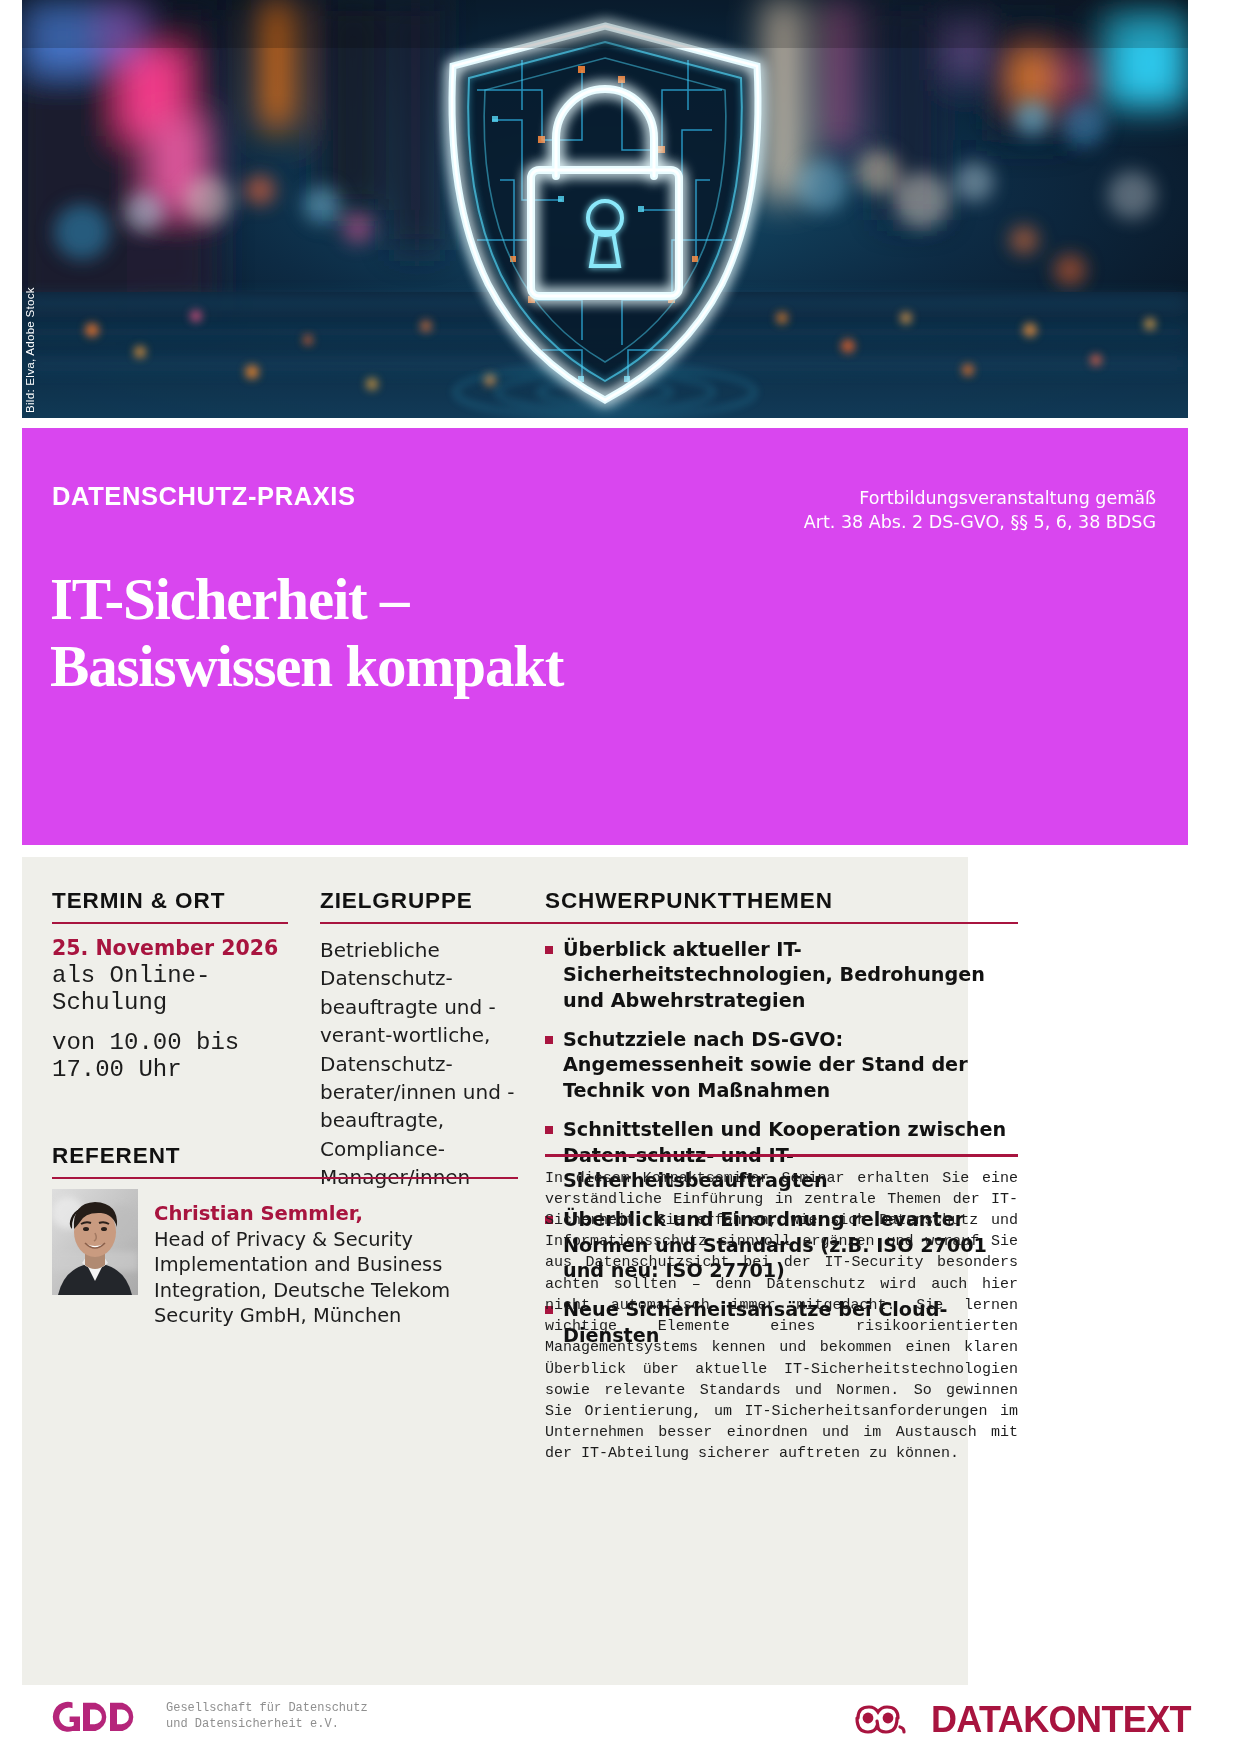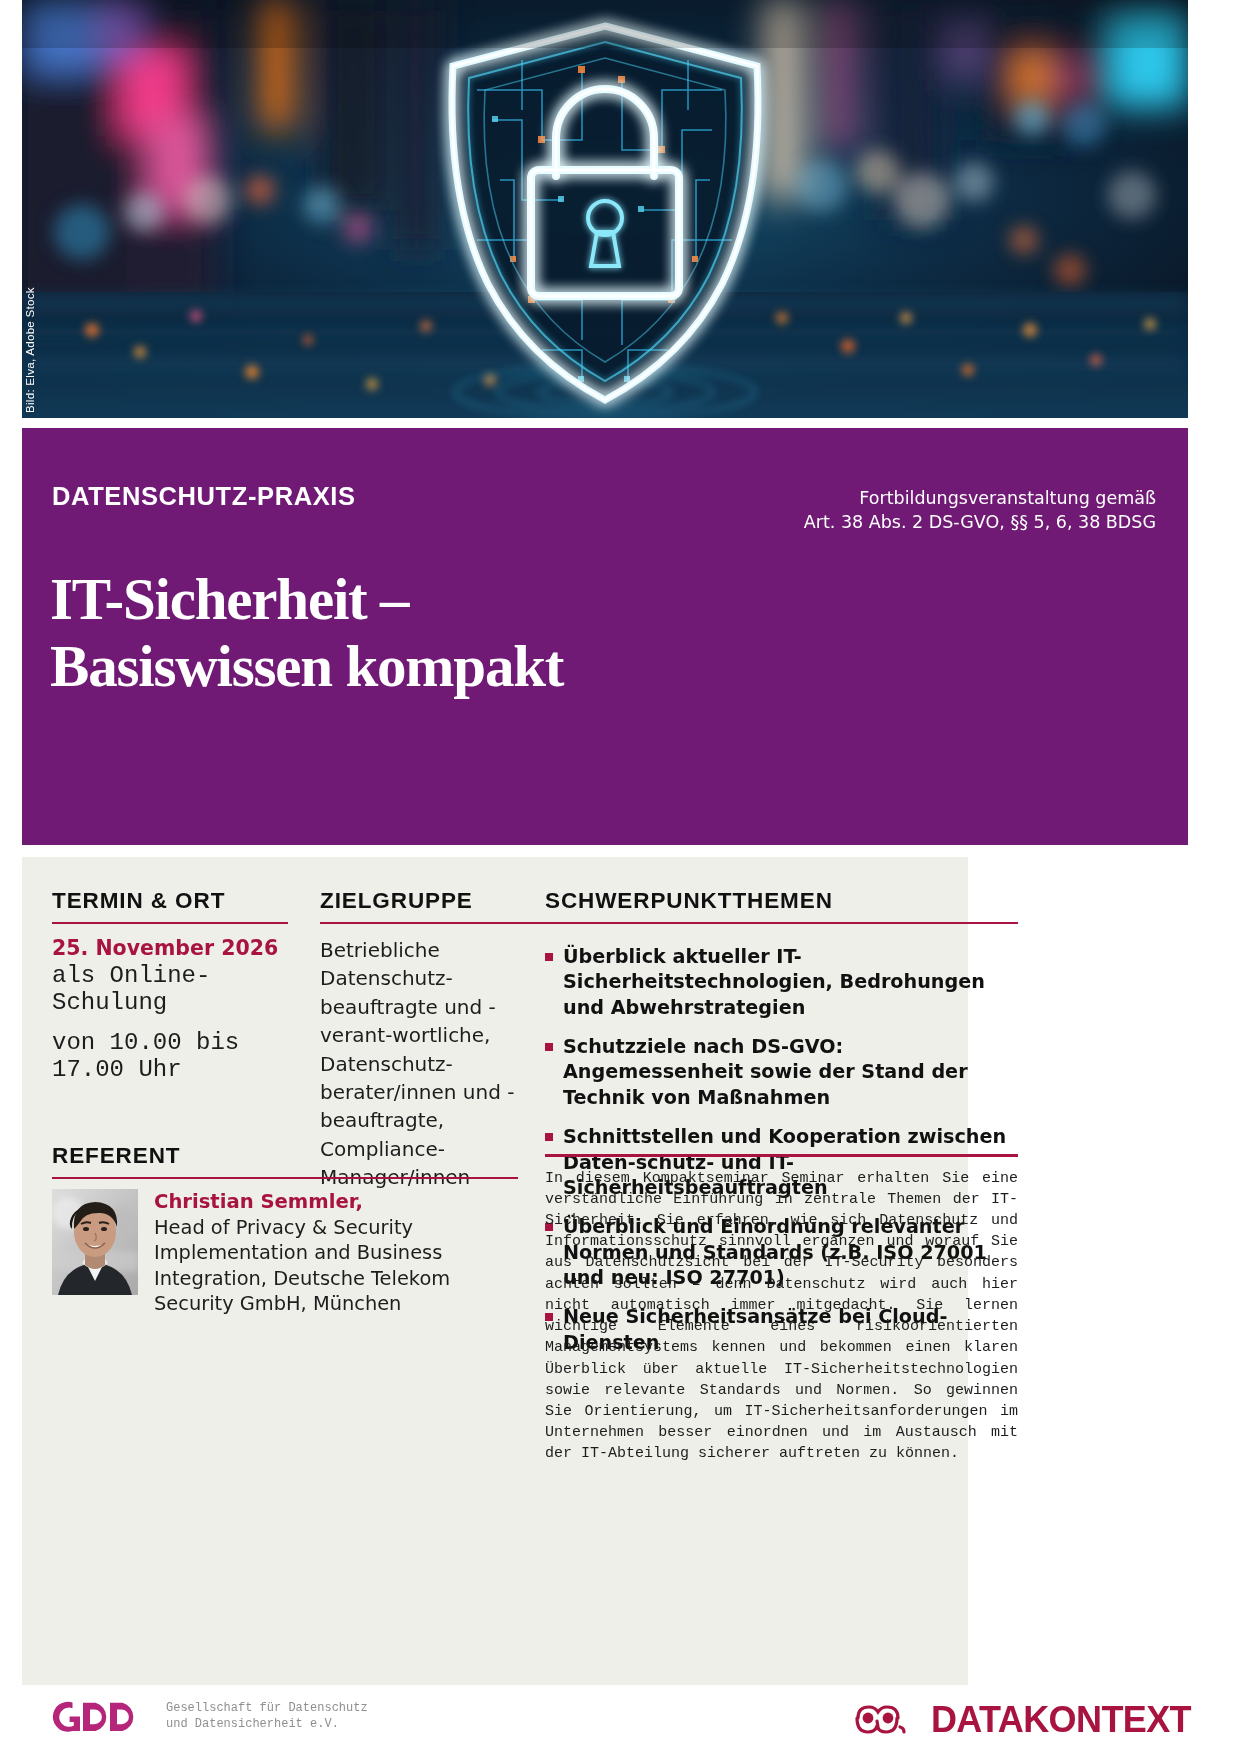--- a/index.html
+++ b/index.html
@@ -53,21 +53,21 @@
     z-index: 6;
   }
 
   
   .band {
     position: absolute;
     left: 22px;
     top: 428px;
     width: 1166px;
     height: 417px;
-    background: #701a75;
+    background: #d946ef;
   }
 
   .kicker {
     position: absolute;
     left: 30px;
     top: 54px;
     color: #ffffff;
     font-size: 25.5px;
     font-weight: bold;
     letter-spacing: 0.6px;
@@ -159,21 +159,21 @@
     font-family: "DejaVu Sans", sans-serif;
   }
 
   
   .col-schwer {
     position: absolute;
     left: 523px;
     top: 33px;
     width: 473px;
   }
-  .bullets { margin-top: 20px; list-style: none; }
+  .bullets { margin-top: 13px; list-style: none; }
   .bullets li {
     position: relative;
     padding-left: 18px;
     margin-bottom: 14px;
     color: #111111;
     font-size: 19.2px;
     font-weight: bold;
     line-height: 1.32;
     font-family: "DejaVu Sans", sans-serif;
   }
@@ -203,20 +203,21 @@
     background: #cfcfcb;
     position: relative;
   }
   .ref-text { margin-left: 16px; }
   .ref-name {
     color: #A8143F;
     font-size: 19.6px;
     font-weight: bold;
     font-family: "DejaVu Sans", sans-serif;
     line-height: 1.3;
+    margin-top: 12px;
   }
   .ref-role {
     color: #1d1d1d;
     font-size: 19.4px;
     line-height: 1.32;
     font-family: "DejaVu Sans", sans-serif;
   }
 
   
   .col-nutzen {

